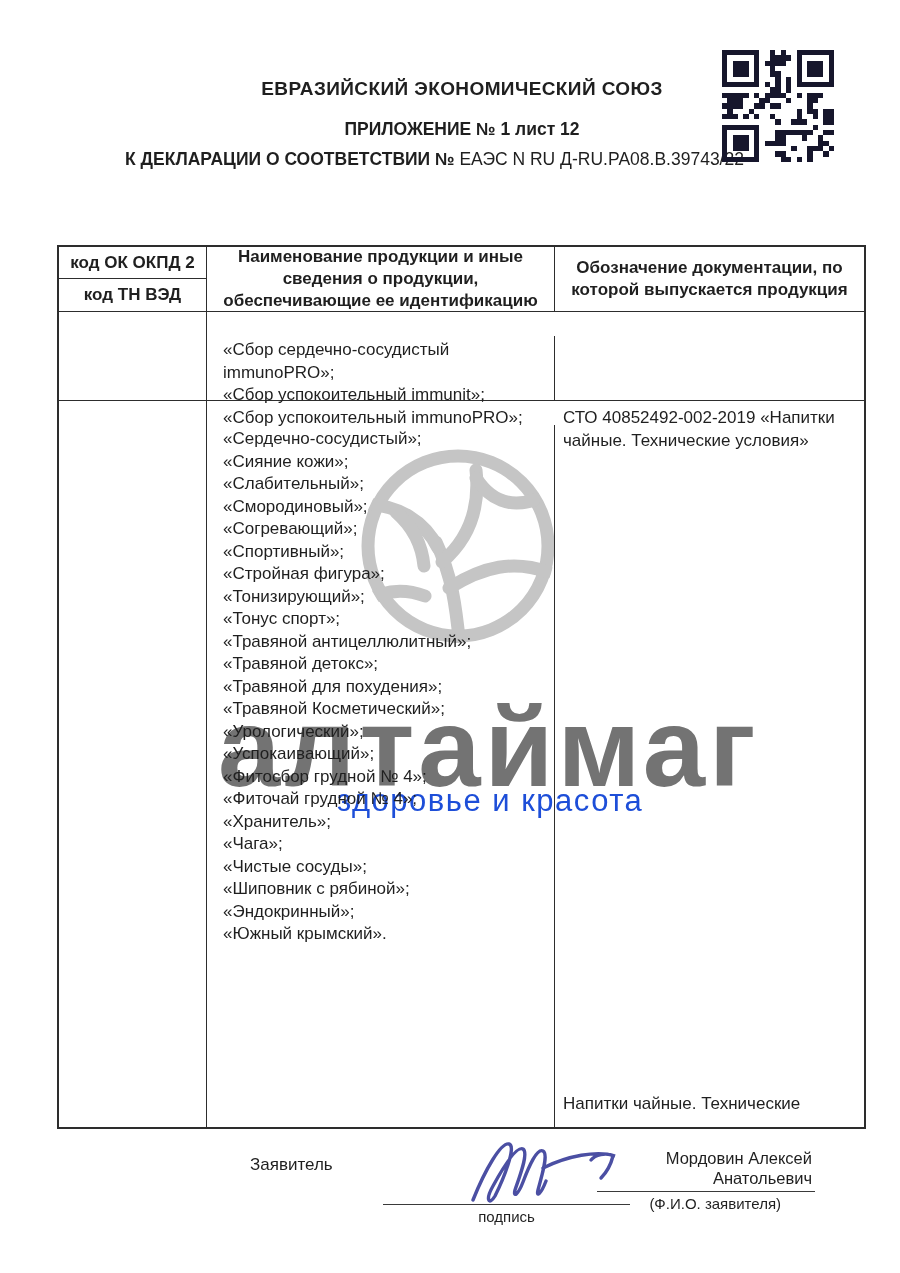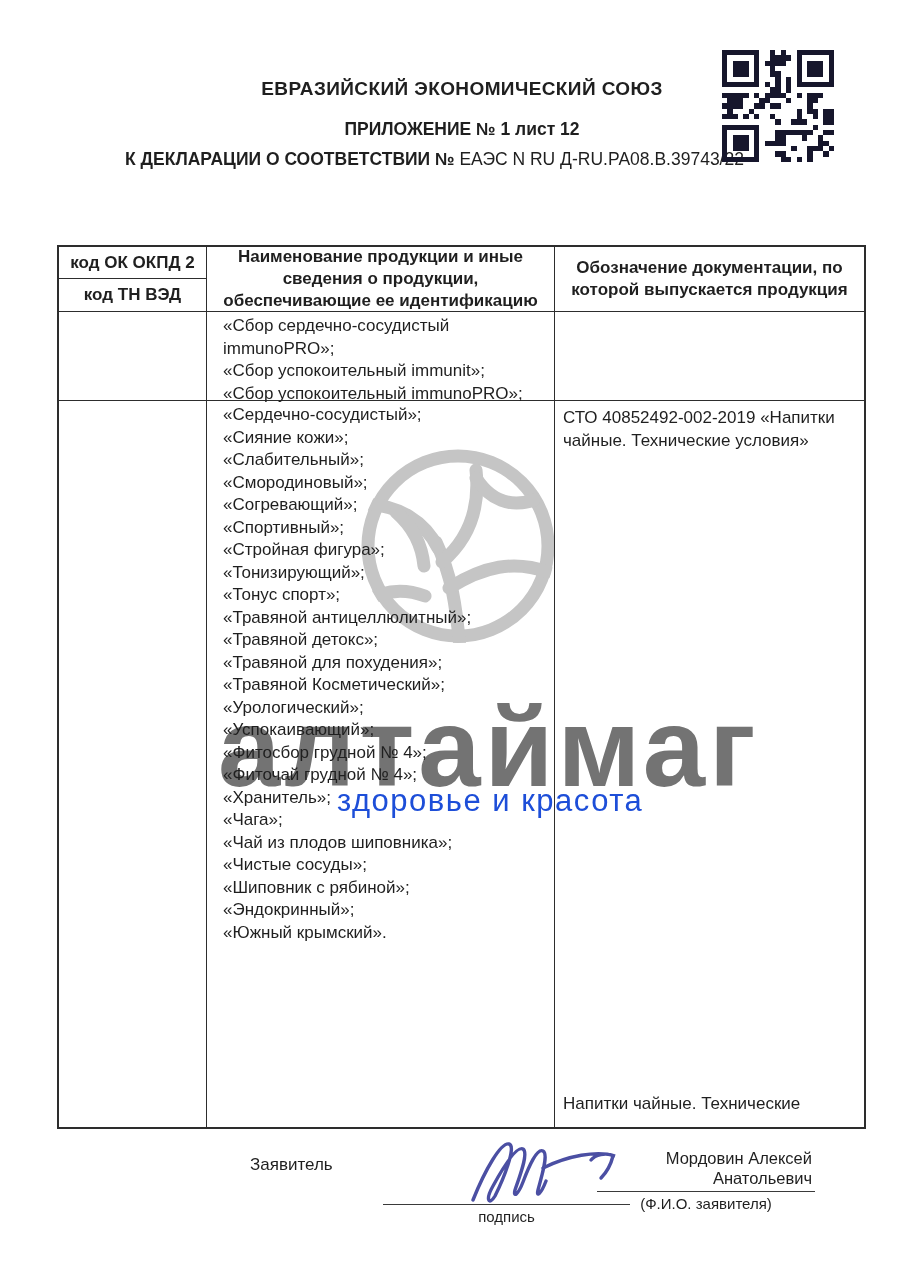--- a/index.html
+++ b/index.html
@@ -33,37 +33,37 @@
     display:grid;grid-template-columns:148px 348px 1fr;grid-template-rows:65px 89px 1fr;
     border:2px solid #2d2d2d;font-size:17px;line-height:22.5px;
   }
   .cell{border-right:1.6px solid #2d2d2d;border-bottom:1.6px solid #2d2d2d;box-sizing:border-box;background:transparent;}
   .cell.last-col{border-right:none;}
   .cell.last-row{border-bottom:none;}
   .th{font-weight:bold;text-align:center;display:flex;flex-direction:column;justify-content:center;padding:2px 6px;line-height:22px;}
   .th-code{padding:0;}
   .th-code .code-top{flex:0 0 31px;display:flex;align-items:center;justify-content:center;border-bottom:1.6px solid #2d2d2d;}
   .th-code .code-bottom{flex:1;display:flex;align-items:center;justify-content:center;}
-  .products{padding:3px 10px 0 16px;}
+  .products{padding:3px 10px 0 16px;margin-top:24px;}
   .products .product-item{min-height:22.5px;}
   .cell-rel{position:relative;}
   .row1-products{max-width:312px;}
   .other-info{position:absolute;left:16px;bottom:20px;white-space:nowrap;}
   .other-info .lbl{font-weight:bold;}
   .doc-ref{padding:6px 14px 0 8px;}
   .doc-bottom{position:absolute;left:8px;bottom:12px;white-space:nowrap;}
   
   .sig{position:absolute;z-index:2;}
   .applicant-label{left:250px;top:1155px;font-size:17px;}
   .sign-scribble{left:455px;top:1128px;}
   .sign-line{left:383px;top:1204px;width:247px;border-top:1.5px solid #3a3a3a;height:0;}
   .sign-caption{left:383px;top:1208px;width:247px;text-align:center;font-size:15px;}
   .name-block{left:597px;top:1148px;width:215px;text-align:right;font-size:16.5px;line-height:20px;}
   .name-line{left:597px;top:1191px;width:218px;border-top:1.5px solid #3a3a3a;height:0;}
-  .name-caption{left:597px;top:1195px;width:218px;text-align:center;font-size:15px;}
+  .name-caption{left:563px;top:1195px;width:218px;text-align:right;font-size:15px;}
 </style>
 </head>
 <body>
 
 <div class="page">
 
   <div class="watermark">
     <svg class="wm-logo" width="212" height="196" viewBox="0 0 212 196" fill="none">
       <defs>
           <clipPath id="lc">
@@ -333,21 +333,20 @@
           <div class="product-item">«Травяной антицеллюлитный»;</div>
           <div class="product-item">«Травяной детокс»;</div>
           <div class="product-item">«Травяной для похудения»;</div>
           <div class="product-item">«Травяной Косметический»;</div>
           <div class="product-item">«Урологический»;</div>
           <div class="product-item">«Успокаивающий»;</div>
           <div class="product-item">«Фитосбор грудной № 4»;</div>
           <div class="product-item">«Фиточай грудной № 4»;</div>
           <div class="product-item">«Хранитель»;</div>
           <div class="product-item">«Чага»;</div>
-          <div class="product-item">«Чай из плодов шиповника»;</div>
           <div class="product-item">«Чистые сосуды»;</div>
           <div class="product-item">«Шиповник с рябиной»;</div>
           <div class="product-item">«Эндокринный»;</div>
           <div class="product-item">«Южный крымский».</div>
         </div>
     </div>
     <div class="cell last-row last-col cell-rel">
       <div class="doc-ref">СТО 40852492-002-2019 «Напитки чайные. Технические условия»</div>
       <div class="doc-bottom">Напитки чайные. Технические</div>
     </div>

